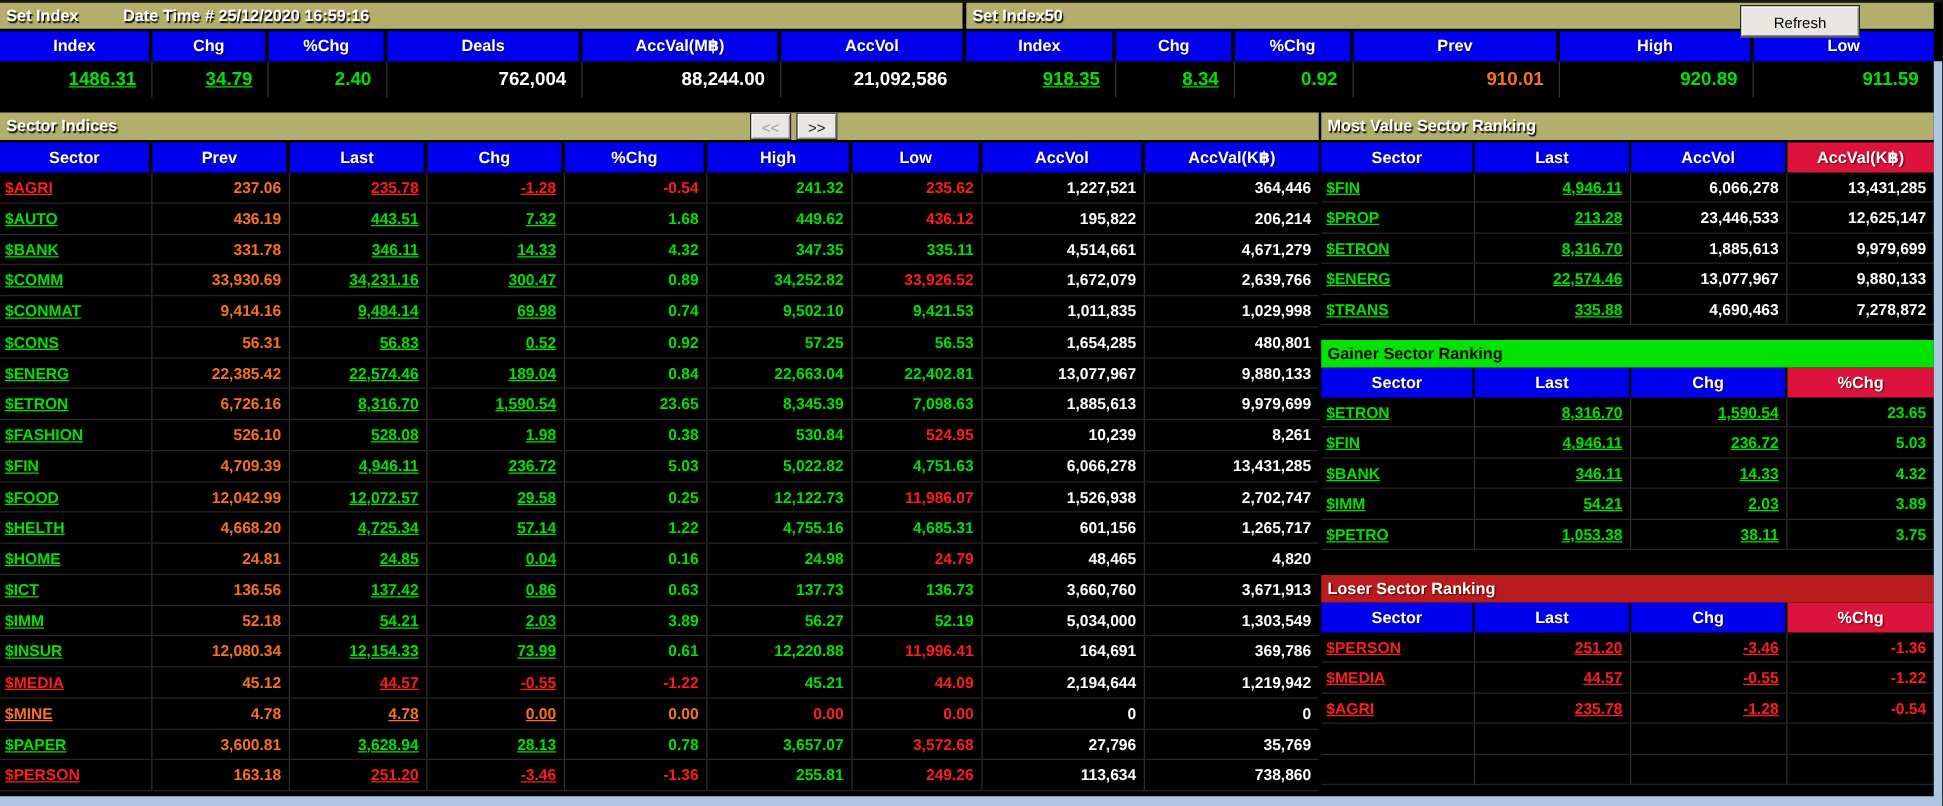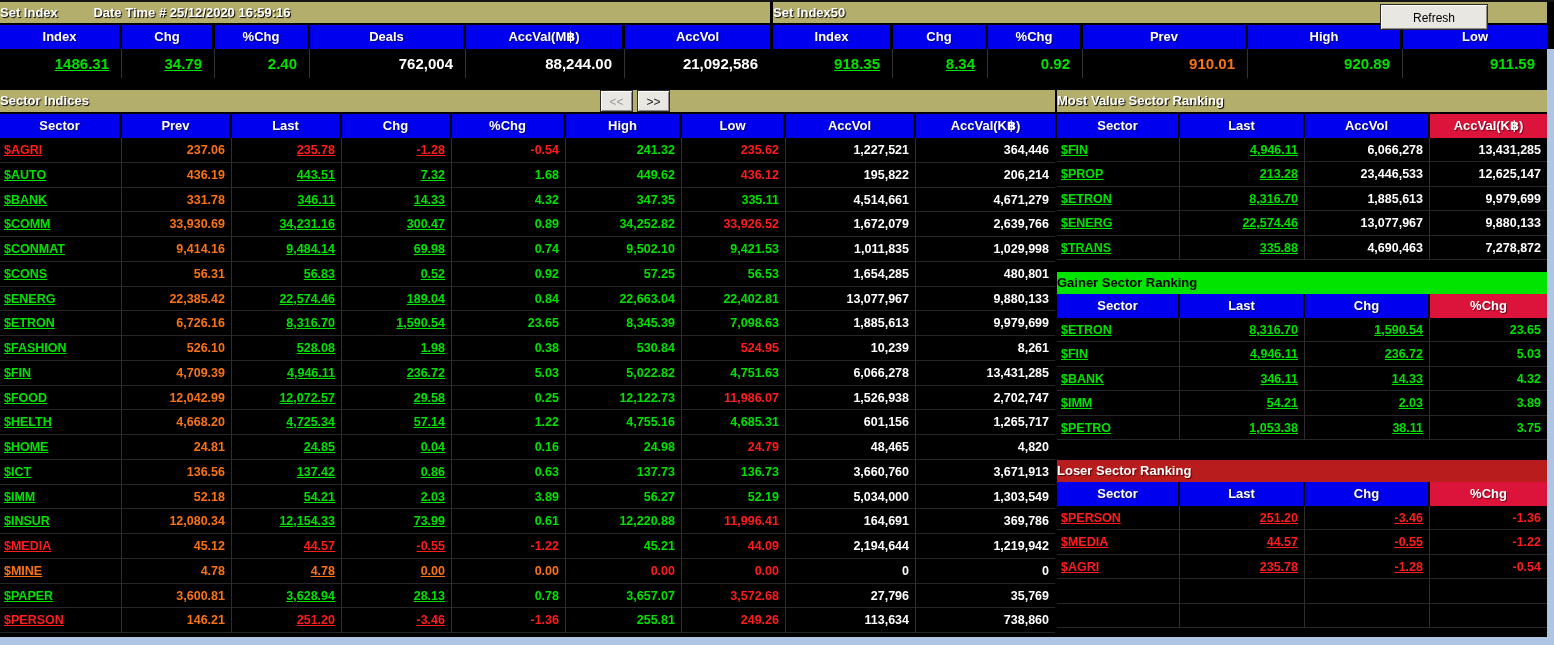--- a/index.html
+++ b/index.html
@@ -4,21 +4,21 @@
 <style>
   html,body{margin:0;padding:0;background:#222;}
   .app{position:relative;width:1554px;height:645px;background:#000;
        font-family:"Liberation Sans","DejaVu Sans",sans-serif;font-weight:bold;
        overflow:hidden;border-top:2px solid #151515;box-sizing:border-box;}
   .edge-right{position:absolute;top:47px;right:0;width:7px;height:598px;background:#aec6e4;}
   .edge-bottom{position:absolute;left:0;bottom:0;width:100%;height:8px;background:#aec6e4;}
 
   
   .ttl{height:21px;line-height:21px;background:#b4ae6c;color:#fff;font-size:13px;
-       padding-left:0;text-shadow:1px 1px 1px #000;position:relative;white-space:nowrap;}
+       padding-left:5px;text-shadow:1px 1px 1px #000;position:relative;white-space:nowrap;}
   .grid{display:grid;background:#000;}
   .hc{background:#0000ee;color:#fff;font-size:13px;text-align:center;
       text-shadow:1px 1px 1px #00007a;border-right:3px solid #000;line-height:24px;height:24px;
       overflow:hidden;box-sizing:border-box;}
   .hc.crimson{background:#dc143c;text-shadow:1px 1px 1px #6e0016;}
   .cell{font-size:12.5px;text-align:right;padding-right:6px;line-height:24.75px;height:24.75px;
         border-right:1px solid #2e2e2e;border-bottom:1px solid #262626;box-sizing:border-box;
         overflow:hidden;white-space:nowrap;}
   .tcell{font-size:15px;text-align:right;padding-right:12px;line-height:29px;height:29px;
          border-right:1px solid #333;box-sizing:border-box;overflow:hidden;}
@@ -32,21 +32,21 @@
   .p-set50{width:774px;position:relative;}
   .dt-label{margin-left:32px;}
   .hrow{margin-top:2px;}
   .g-set{grid-template-columns:122px 93px 95px 156px 159px 145px;}
   .g-set50{grid-template-columns:120px 95px 95px 165px 155px 144px;}
   .vrow .tcell:last-child,.hrow .hc:last-child{border-right:none;}
 
   .btn{background:#e9e7e2;color:#000;font-family:"Liberation Sans",sans-serif;
        border:1px solid #2a2a2a;box-shadow:inset 1px 1px 0 #fff,inset -1px -1px 0 #8a8a8a;
        font-size:12px;font-weight:normal;text-align:center;cursor:pointer;}
-  .refresh{position:absolute;top:2px;right:59px;width:108px;height:26px;line-height:24px;z-index:3;}
+  .refresh{position:absolute;top:2px;right:59px;width:96px;height:26px;line-height:24px;z-index:3;}
   .nav{position:absolute;top:0;width:33px;height:22px;line-height:20px;font-size:12px;color:#222;}
   .nav.prev{left:600px;color:#9a9a9a;}
   .nav.next{left:637px;}
 
   
   .main-row{position:absolute;left:0;top:88px;width:1272px;height:549px;}
   .sector-panel{position:absolute;left:0;top:0;width:1055px;}
   .sector-panel .ttl{height:22px;line-height:22px;}
   .g-sector{grid-template-columns:122px 110px 110px 110px 114px 116px 104px 130px 139px;}
   .g-sector .hc:last-child{border-right:none;}
@@ -314,21 +314,21 @@
           <div class="cell g ul l">$PAPER</div>
           <div class="cell y">3,600.81</div>
           <div class="cell g ul">3,628.94</div>
           <div class="cell g ul">28.13</div>
           <div class="cell g">0.78</div>
           <div class="cell g">3,657.07</div>
           <div class="cell r">3,572.68</div>
           <div class="cell w">27,796</div>
           <div class="cell w">35,769</div>
           <div class="cell r ul l">$PERSON</div>
-          <div class="cell y">146.21</div>
+          <div class="cell y">163.18</div>
           <div class="cell r ul">251.20</div>
           <div class="cell r ul">-3.46</div>
           <div class="cell r">-1.36</div>
           <div class="cell g">255.81</div>
           <div class="cell r">249.26</div>
           <div class="cell w">113,634</div>
           <div class="cell w">738,860</div>
         </div>
     </section>
 

